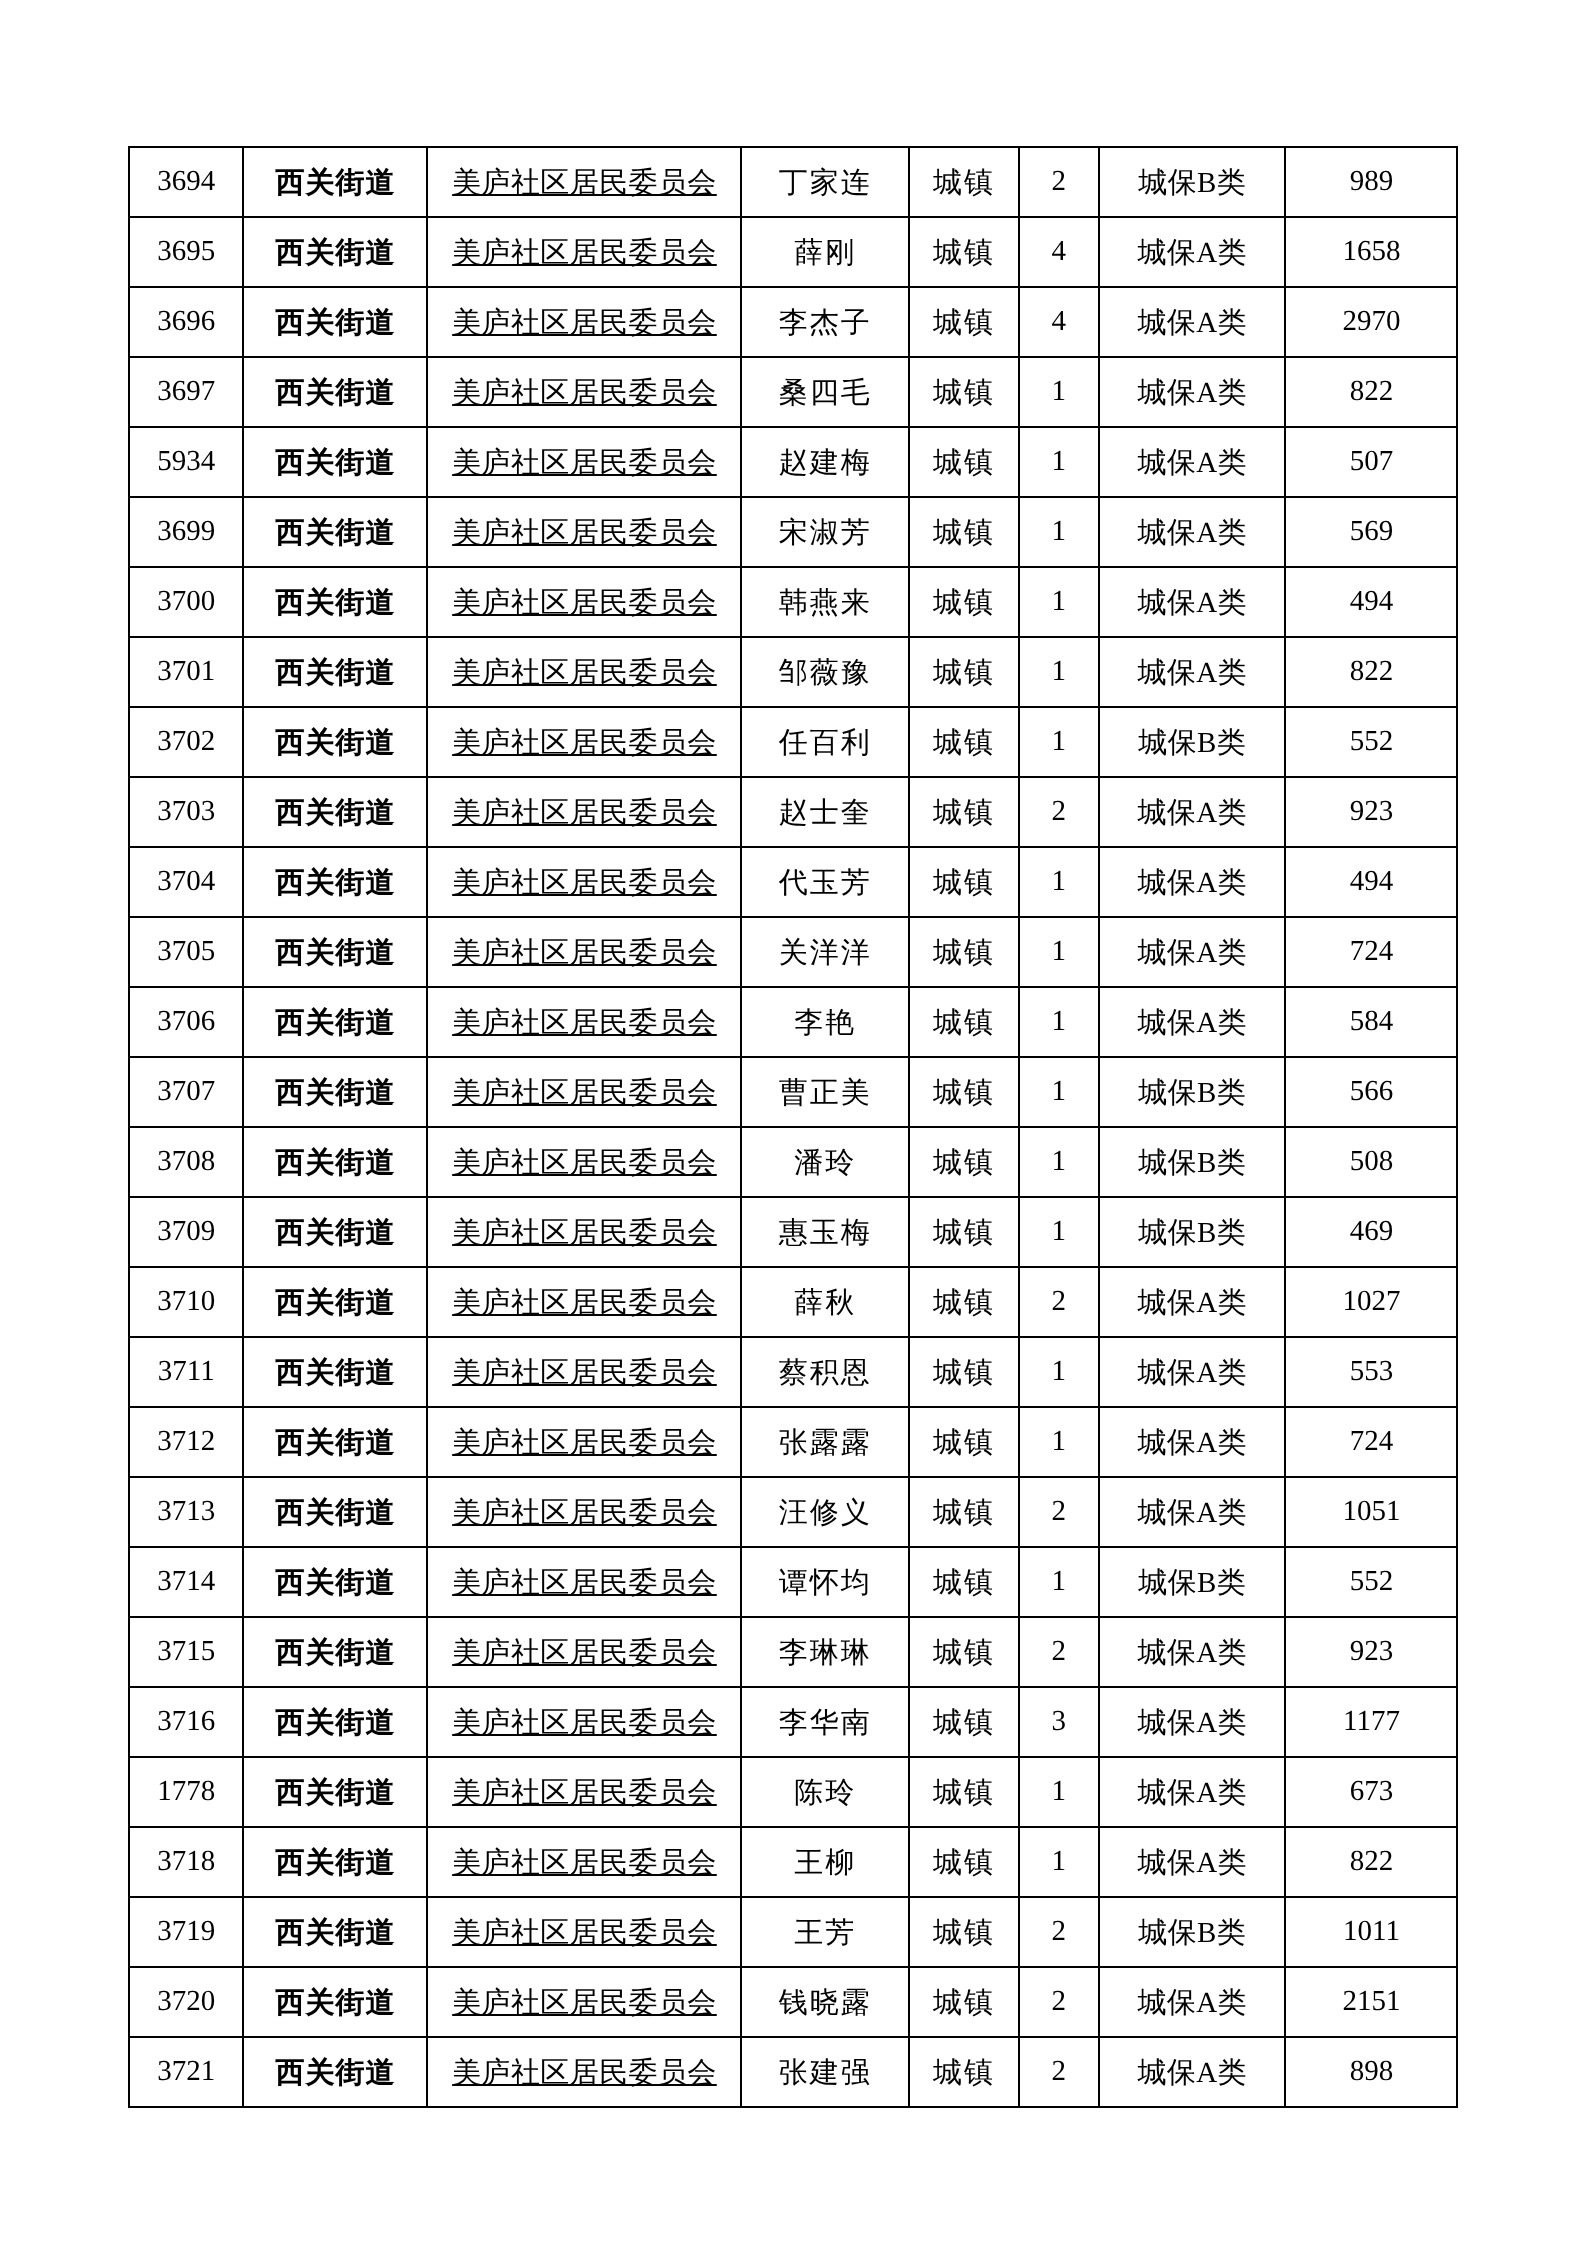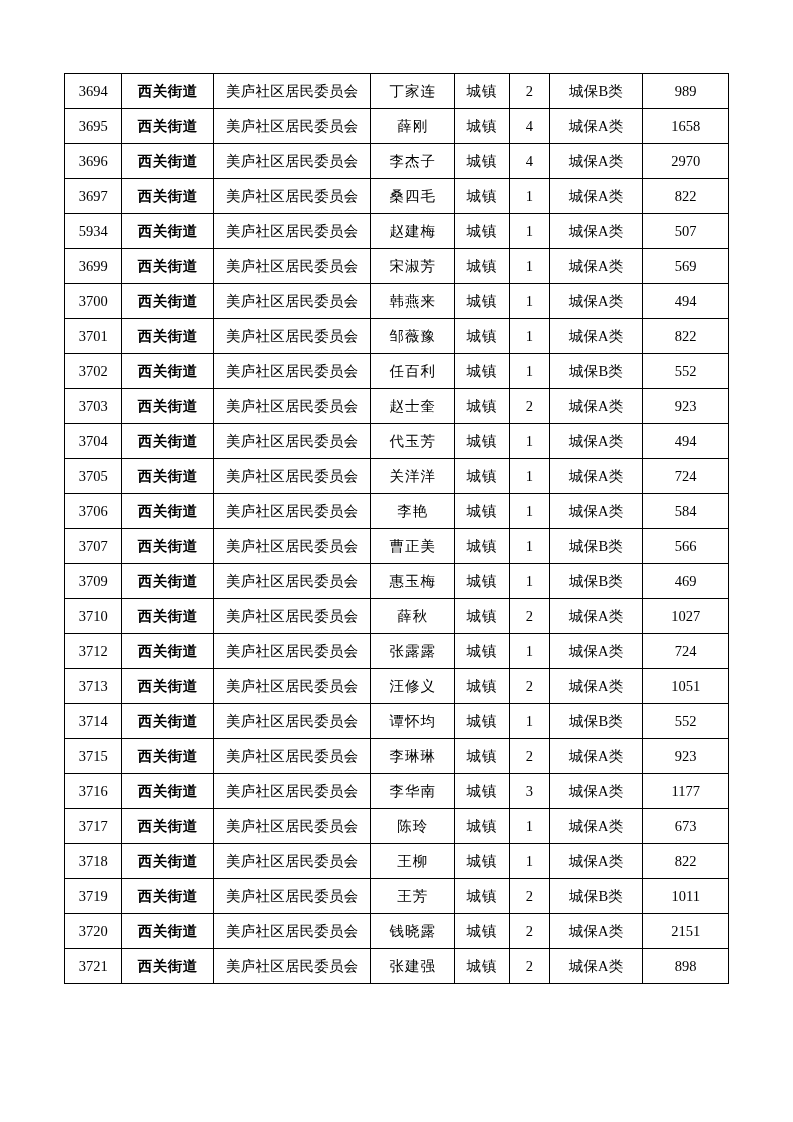--- a/index.html
+++ b/index.html
@@ -41,21 +41,21 @@
   col.c1 { width: 88px; }
   col.c2 { width: 151px; }
   col.c3 { width: 80px; }
   col.c4 { width: 53px; }
   col.c5 { width: 38px; }
   col.c6 { width: 90px; }
   col.c7 { width: 82px; }
 
   td.num-id   { font-size: 15px; }
   td.street   { font-size: 15px; letter-spacing: 0.5px; font-weight: bold; }
-  td.org      { font-size: 14.5px; letter-spacing: 0.2px; }
+  td.org      { font-size: 14.5px; letter-spacing: 0.2px; text-decoration: underline; }
   td.person   { font-size: 15.5px; letter-spacing: 1px; }
   td.type     { font-size: 15px; letter-spacing: 1px; }
   td.count    { font-size: 14px; }
   td.category { font-size: 14.5px; letter-spacing: 0.2px; }
   td.amount   { font-size: 15px; }
 </style>
 </head>
 <body>
 
 <div class="page">
@@ -205,40 +205,60 @@
           <td class="num-id">3707</td>
           <td class="street">西关街道</td>
           <td class="org">美庐社区居民委员会</td>
           <td class="person">曹正美</td>
           <td class="type">城镇</td>
           <td class="count">1</td>
           <td class="category">城保B类</td>
           <td class="amount">566</td>
         </tr>
         <tr>
+          <td class="num-id">3708</td>
+          <td class="street">西关街道</td>
+          <td class="org">美庐社区居民委员会</td>
+          <td class="person">潘玲</td>
+          <td class="type">城镇</td>
+          <td class="count">1</td>
+          <td class="category">城保B类</td>
+          <td class="amount">508</td>
+        </tr>
+        <tr>
           <td class="num-id">3709</td>
           <td class="street">西关街道</td>
           <td class="org">美庐社区居民委员会</td>
           <td class="person">惠玉梅</td>
           <td class="type">城镇</td>
           <td class="count">1</td>
           <td class="category">城保B类</td>
           <td class="amount">469</td>
         </tr>
         <tr>
           <td class="num-id">3710</td>
           <td class="street">西关街道</td>
           <td class="org">美庐社区居民委员会</td>
           <td class="person">薛秋</td>
           <td class="type">城镇</td>
           <td class="count">2</td>
           <td class="category">城保A类</td>
           <td class="amount">1027</td>
         </tr>
         <tr>
+          <td class="num-id">3711</td>
+          <td class="street">西关街道</td>
+          <td class="org">美庐社区居民委员会</td>
+          <td class="person">蔡积恩</td>
+          <td class="type">城镇</td>
+          <td class="count">1</td>
+          <td class="category">城保A类</td>
+          <td class="amount">553</td>
+        </tr>
+        <tr>
           <td class="num-id">3712</td>
           <td class="street">西关街道</td>
           <td class="org">美庐社区居民委员会</td>
           <td class="person">张露露</td>
           <td class="type">城镇</td>
           <td class="count">1</td>
           <td class="category">城保A类</td>
           <td class="amount">724</td>
         </tr>
         <tr>
@@ -275,21 +295,21 @@
           <td class="num-id">3716</td>
           <td class="street">西关街道</td>
           <td class="org">美庐社区居民委员会</td>
           <td class="person">李华南</td>
           <td class="type">城镇</td>
           <td class="count">3</td>
           <td class="category">城保A类</td>
           <td class="amount">1177</td>
         </tr>
         <tr>
-          <td class="num-id">3717</td>
+          <td class="num-id">1778</td>
           <td class="street">西关街道</td>
           <td class="org">美庐社区居民委员会</td>
           <td class="person">陈玲</td>
           <td class="type">城镇</td>
           <td class="count">1</td>
           <td class="category">城保A类</td>
           <td class="amount">673</td>
         </tr>
         <tr>
           <td class="num-id">3718</td>

